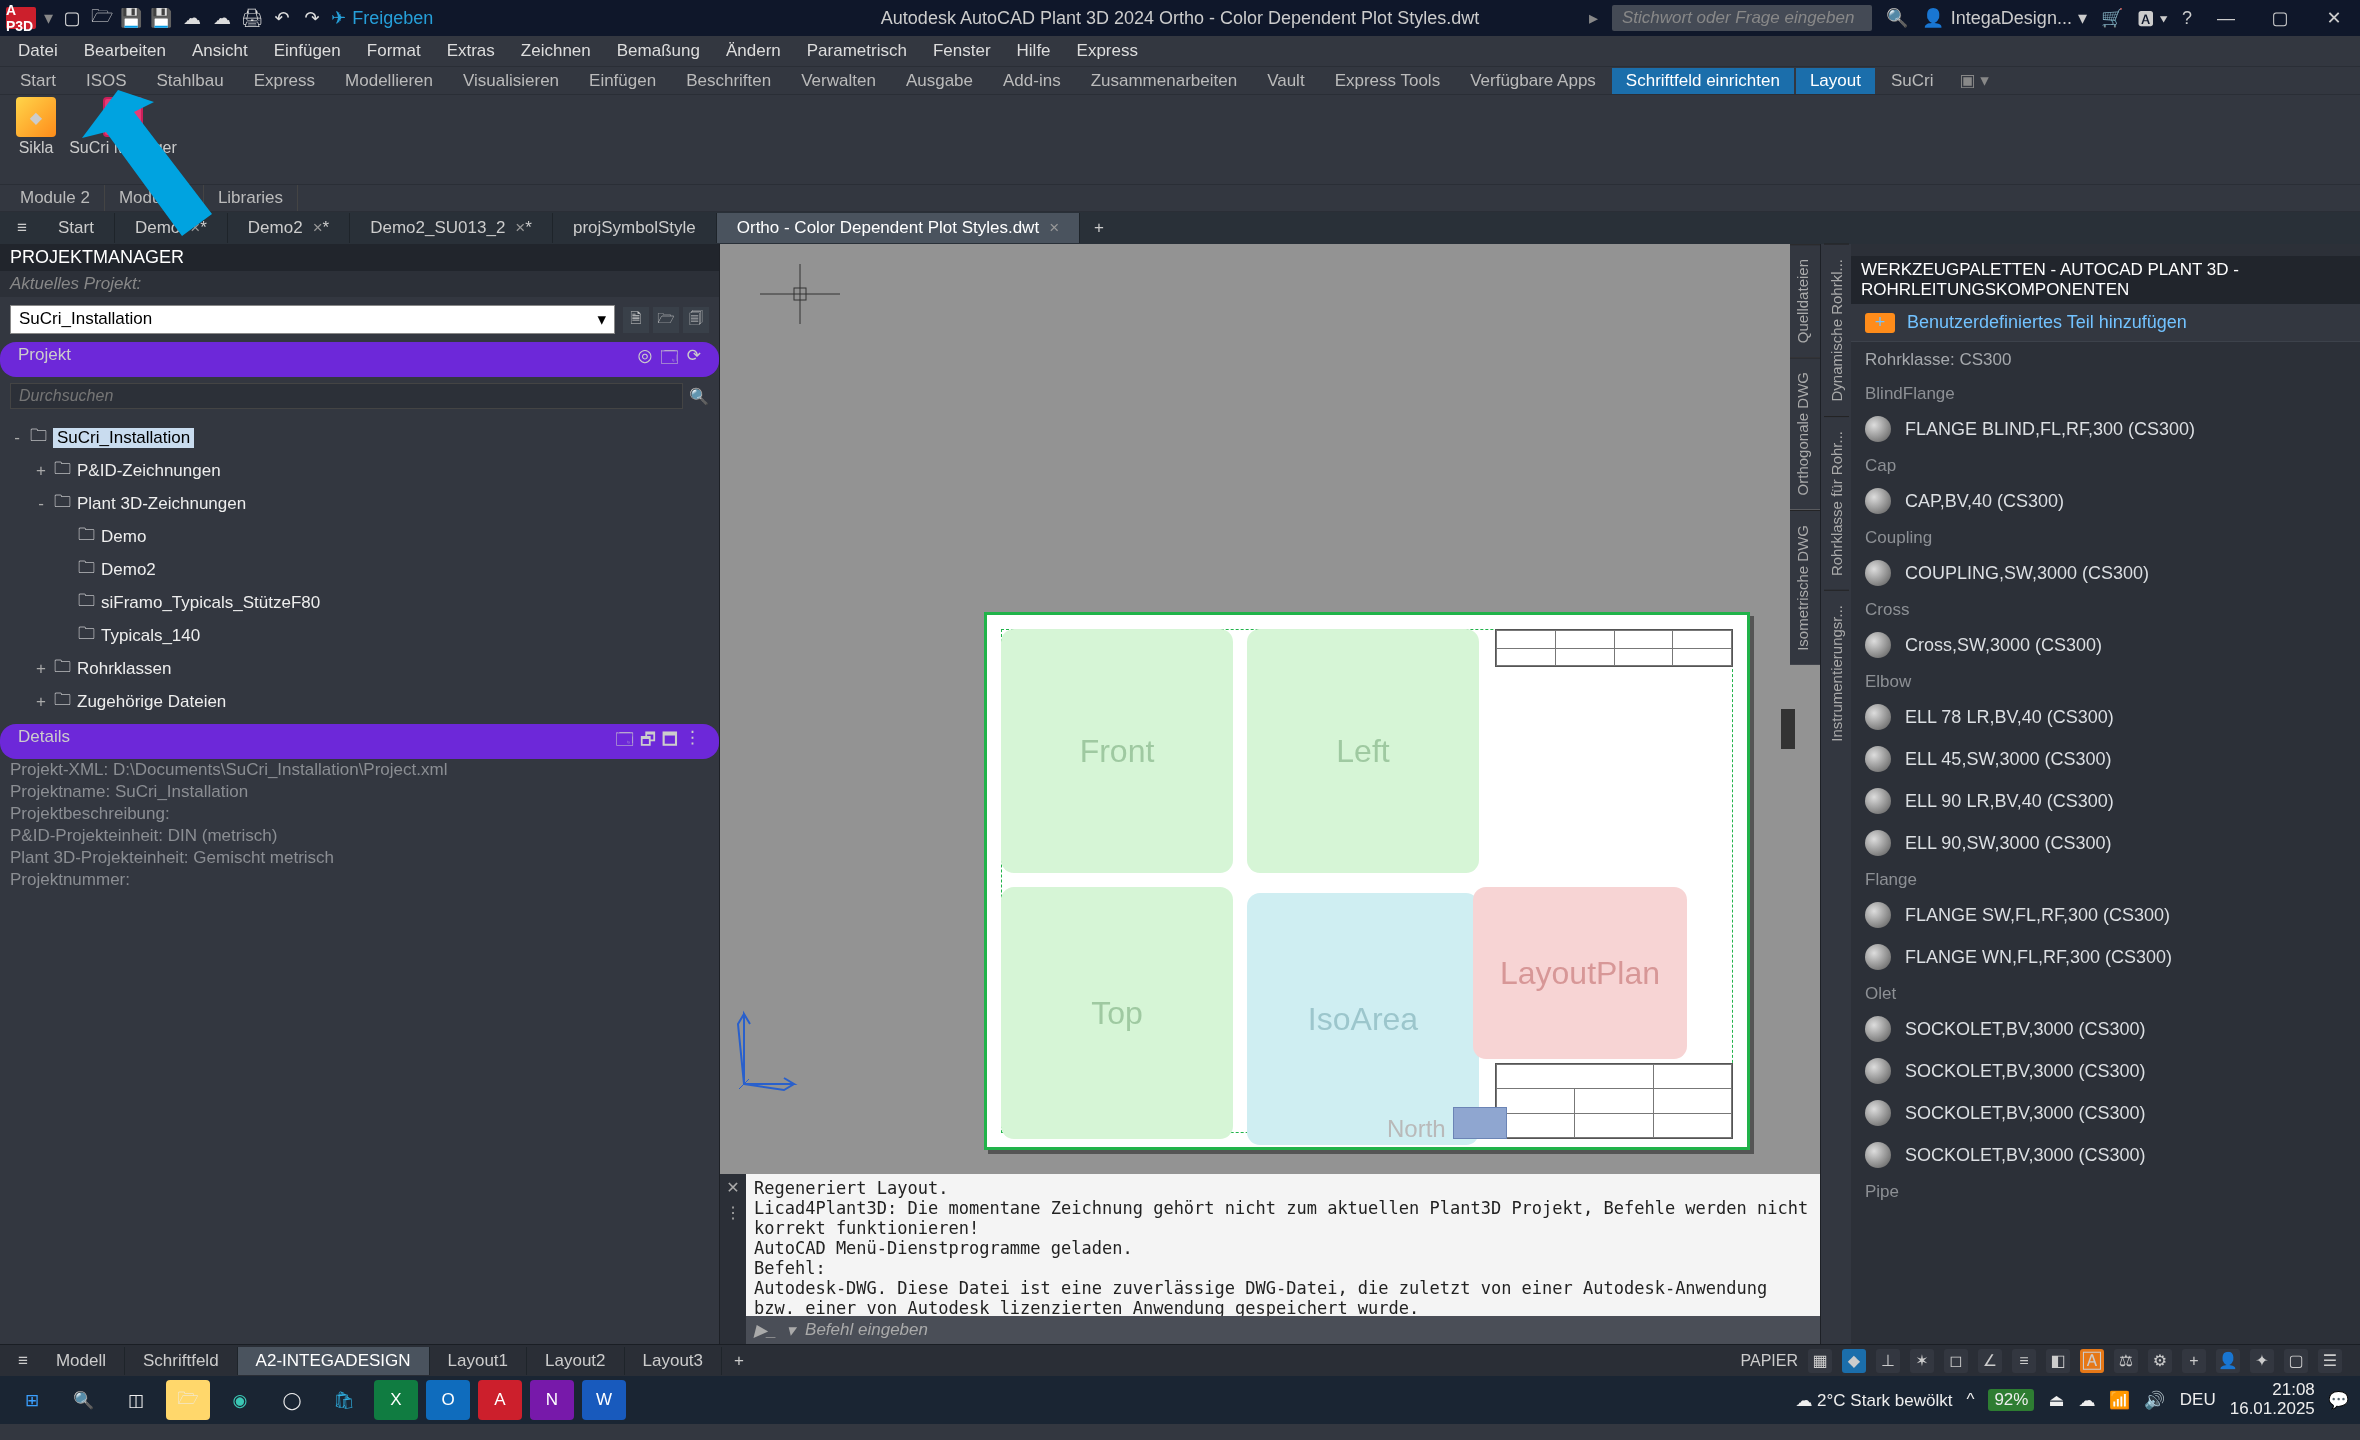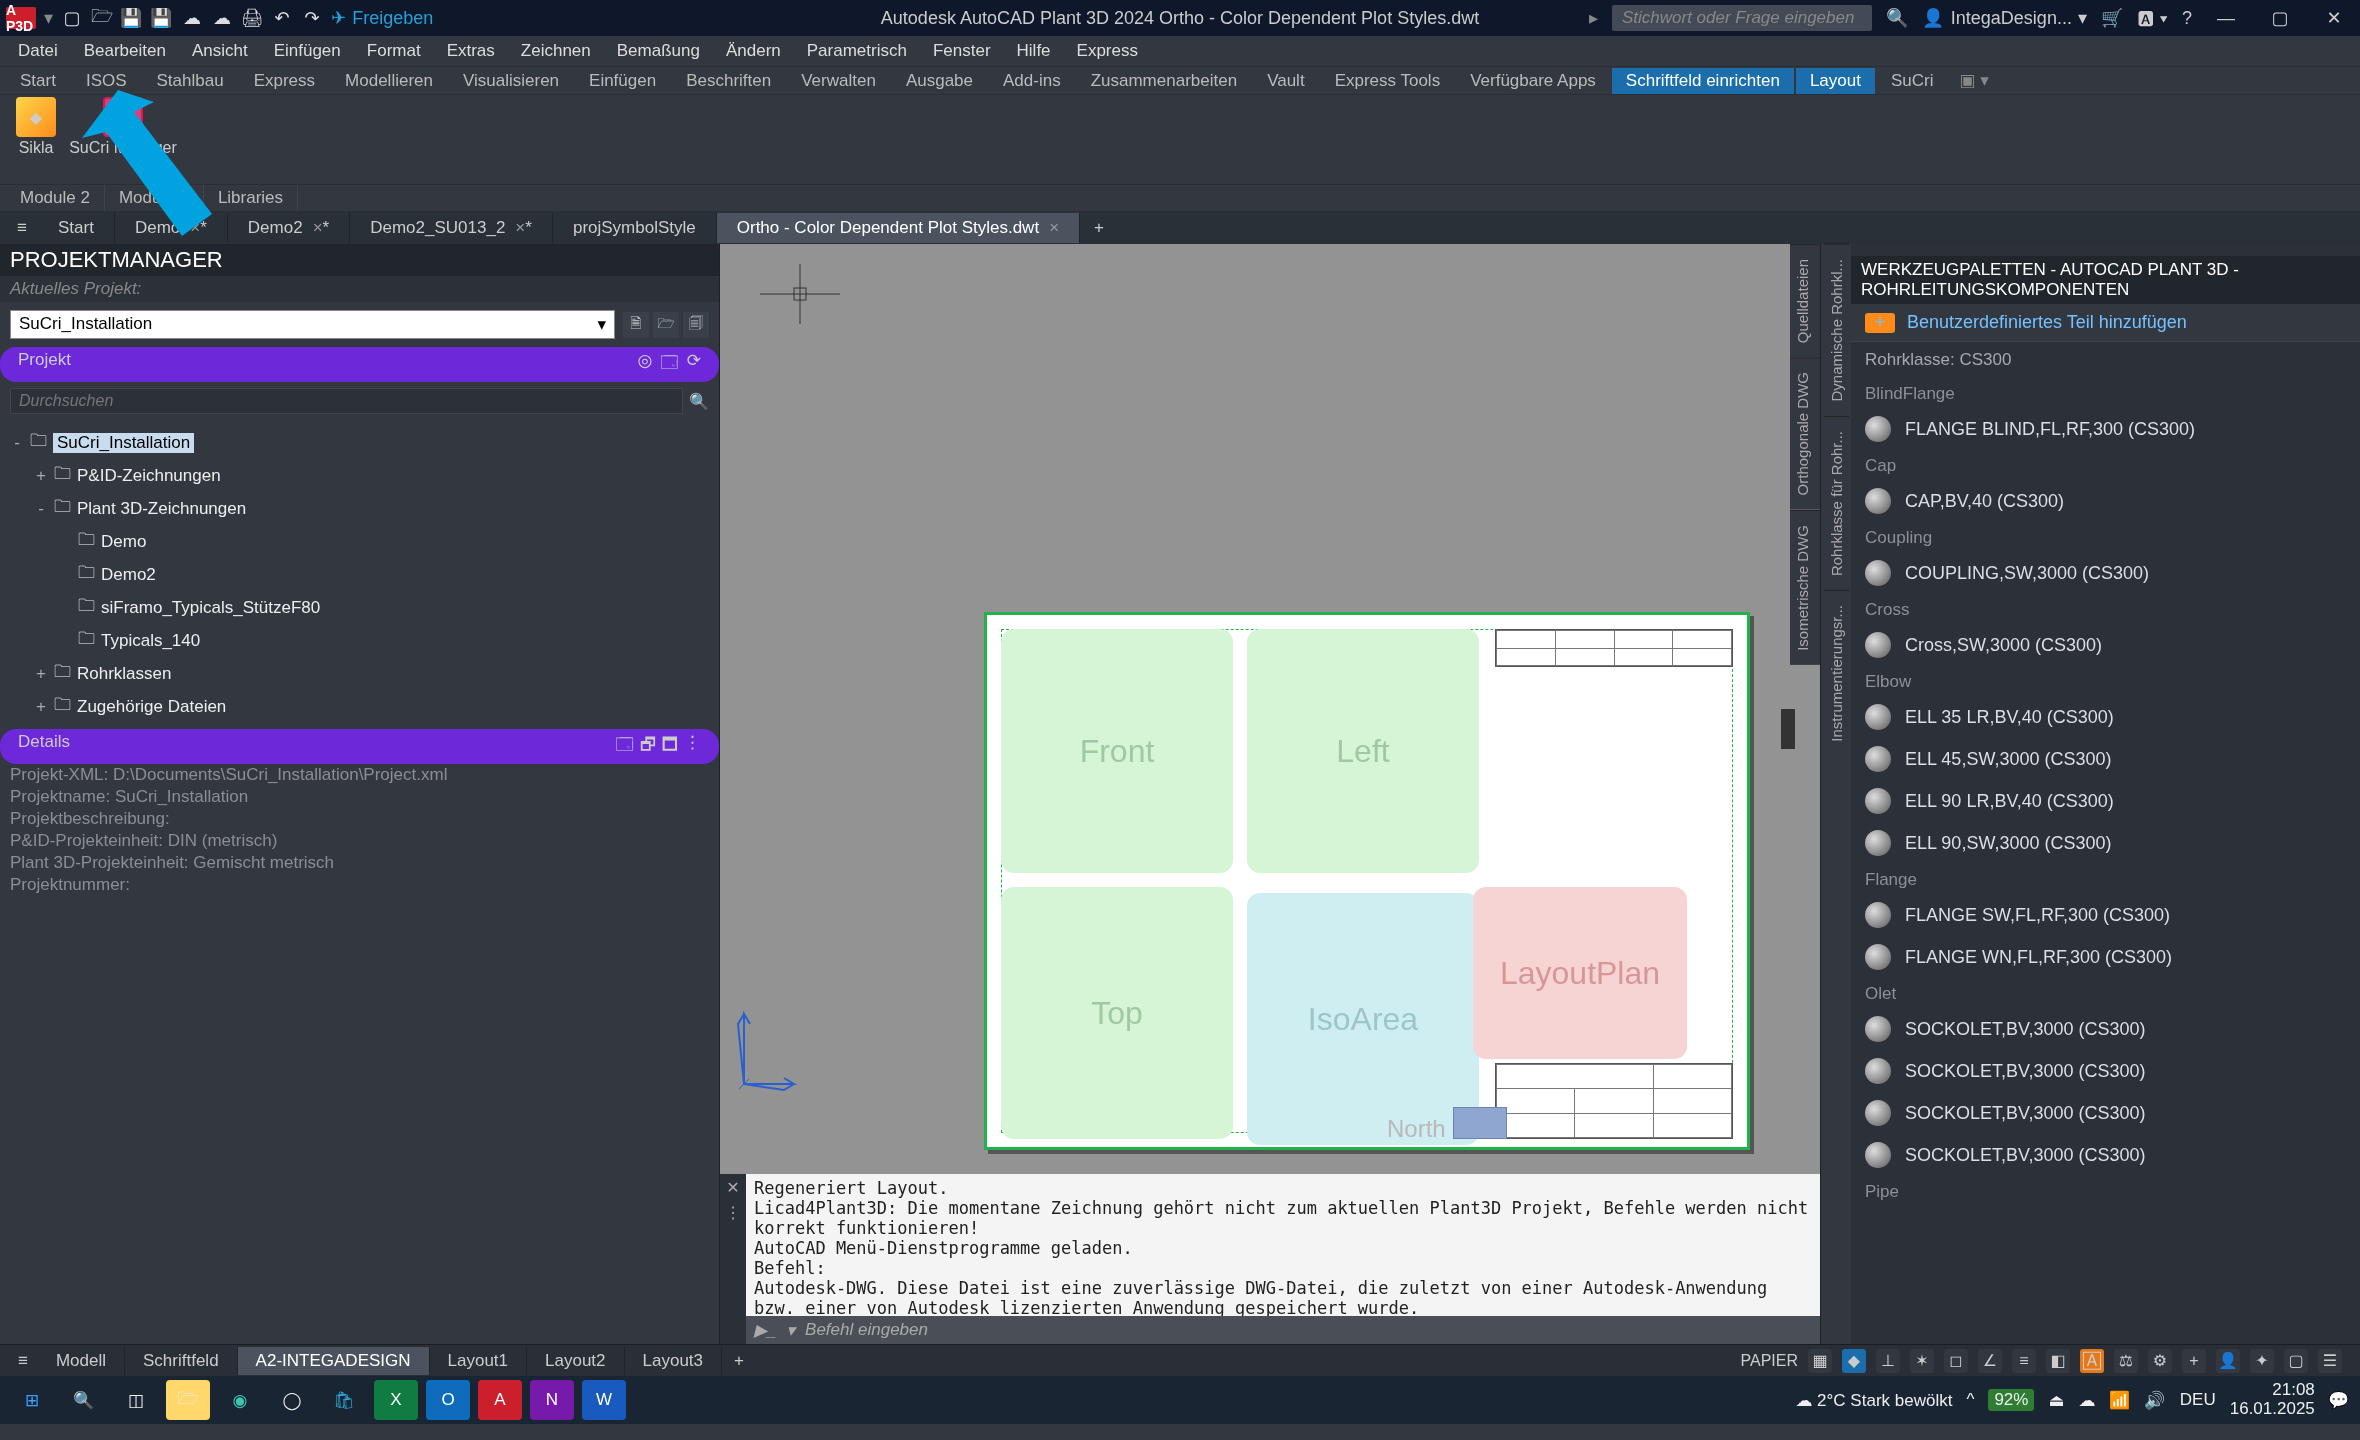--- a/index.html
+++ b/index.html
@@ -41,21 +41,21 @@
 .filetabs .ft { padding: 5px 20px; color: #ccc; border-right: 1px solid #1e242a; position: relative; }
 .filetabs .ft.mod::after { content: "*"; }
 .filetabs .ft.cur { background: #4a535e; color: #fff; }
 .filetabs .ft .x { margin-left: 10px; color: #999; }
 .filetabs .plus { padding: 5px 14px; }
 
 
 .mainrow { display: flex; height: 1100px; }
 
 .pm { width: 720px; background: #333740; border-right: 1px solid #1d2026; display: flex; flex-direction: column; }
-.pm .panelhead { background: #21252c; padding: 3px 10px; font-size: 22px; color: #fff; }
+.pm .panelhead { background: #21252c; padding: 3px 10px; font-size: 18px; color: #fff; }
 .pm .subhead { padding: 3px 10px; font-size: 17px; color: #888; background: #2c3038; font-style: italic; }
 .pm .combo-row { padding: 8px 10px; display: flex; gap: 8px; align-items: center; }
 .pm .combo { flex: 1; background: #fff; color: #000; padding: 3px 8px; font-size: 17px; border: 1px solid #888; display: flex; justify-content: space-between; }
 .pm .icongrp { display: flex; gap: 4px; }
 .pm .icongrp .ic { width: 26px; height: 26px; background: #394049; display: flex; align-items: center; justify-content: center; font-size: 14px; }
 .pm .sectionbar { background: #6d28d9; padding: 3px 18px; display: flex; justify-content: space-between; font-size: 17px; border-radius: 16px; }
 .pm .searchrow { padding: 6px 10px; display: flex; gap: 6px; align-items: center; }
 .pm .searchrow input { flex: 1; background: #2c3038; border: 1px solid #444; padding: 3px 8px; color: #888; font-size: 16px; font-style: italic; }
 .pm .tree { padding: 6px 10px; font-size: 17px; color: #eee; flex: 0 0 auto; }
 .pm .tree .node { padding: 2px 0; display: flex; align-items: center; gap: 6px; }
@@ -451,21 +451,21 @@
             <span>COUPLING,SW,3000 (CS300)</span>
           </div>
           <div class="catlbl">Cross</div>
           <div class="item">
             <span class="bullet"></span>
             <span>Cross,SW,3000 (CS300)</span>
           </div>
           <div class="catlbl">Elbow</div>
           <div class="item">
             <span class="bullet"></span>
-            <span>ELL 35 LR,BV,40 (CS300)</span>
+            <span>ELL 78 LR,BV,40 (CS300)</span>
           </div>
           <div class="item">
             <span class="bullet"></span>
             <span>ELL 45,SW,3000 (CS300)</span>
           </div>
           <div class="item">
             <span class="bullet"></span>
             <span>ELL 90 LR,BV,40 (CS300)</span>
           </div>
           <div class="item">

